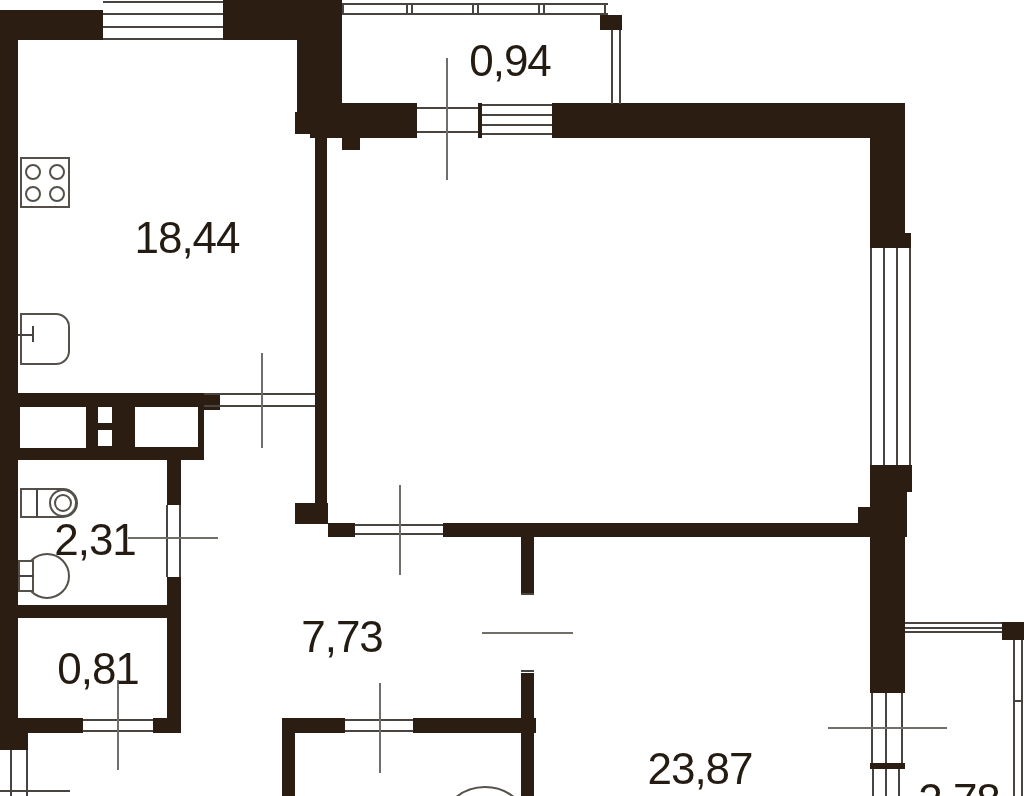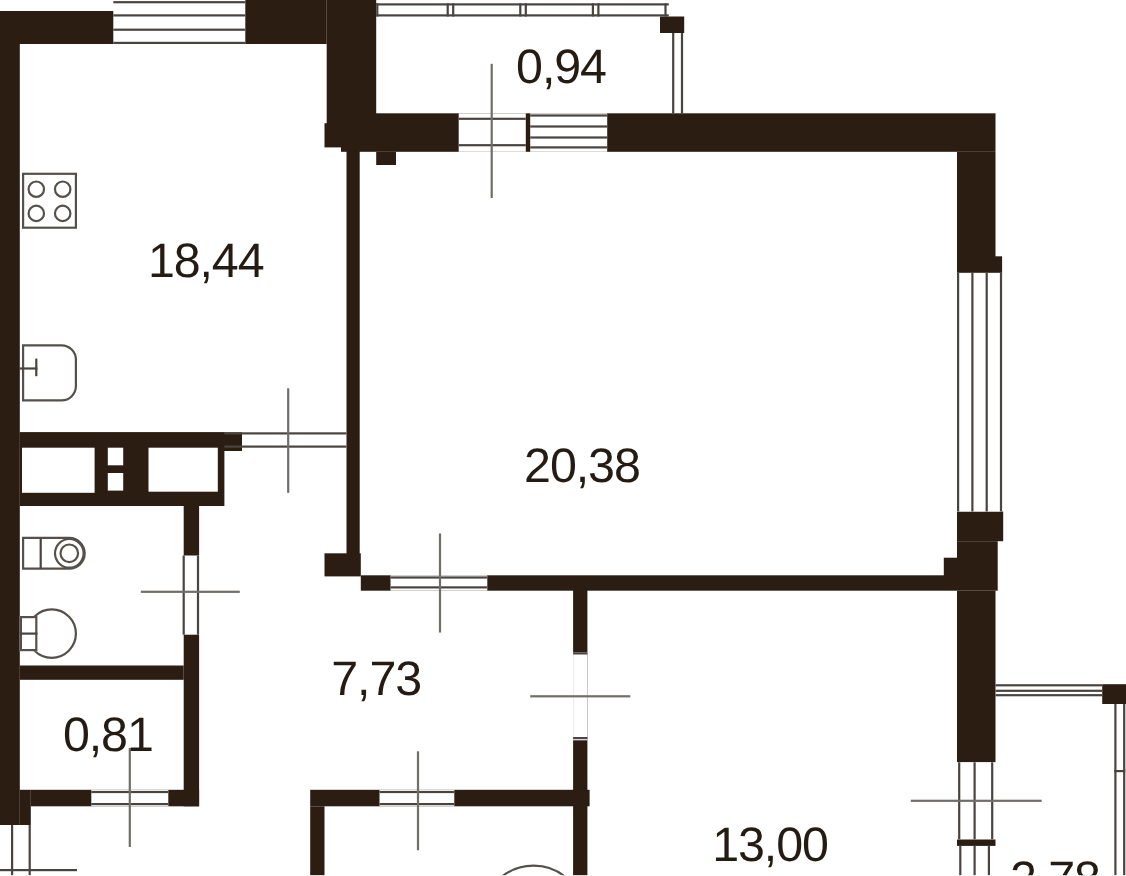--- a/index.html
+++ b/index.html
@@ -154,19 +154,19 @@
   <i class="fx crc" style="left:54px;top:494px;width:18px;height:18px"></i>
 
   <i class="fx crc" style="left:24px;top:553px;width:46px;height:46px"></i>
   <i class="fx" style="left:18px;top:560px;width:16px;height:32px"></i>
   <i class="ln" style="left:18px;top:575px;width:16px;height:2px"></i>
 
   <i class="fx crc" style="left:438px;top:786px;width:94px;height:94px"></i>
 
   <span class="lbl" style="left:187px;top:238px">18,44</span>
   <span class="lbl" style="left:510px;top:61px">0,94</span>
-  <span class="lbl" style="left:529px;top:424px">20,38</span>
+  <span class="lbl" style="left:95px;top:540px">2,31</span>
   <span class="lbl" style="left:98px;top:669px">0,81</span>
-  <span class="lbl" style="left:342px;top:618px">7,73</span>
-  <span class="lbl" style="left:700px;top:769px">13,00</span>
+  <span class="lbl" style="left:342px;top:637px">7,73</span>
+  <span class="lbl" style="left:700px;top:769px">23,87</span>
   <span class="lbl" style="left:959px;top:800px">2,78</span>
 
 </div>
 
 </body></html>

